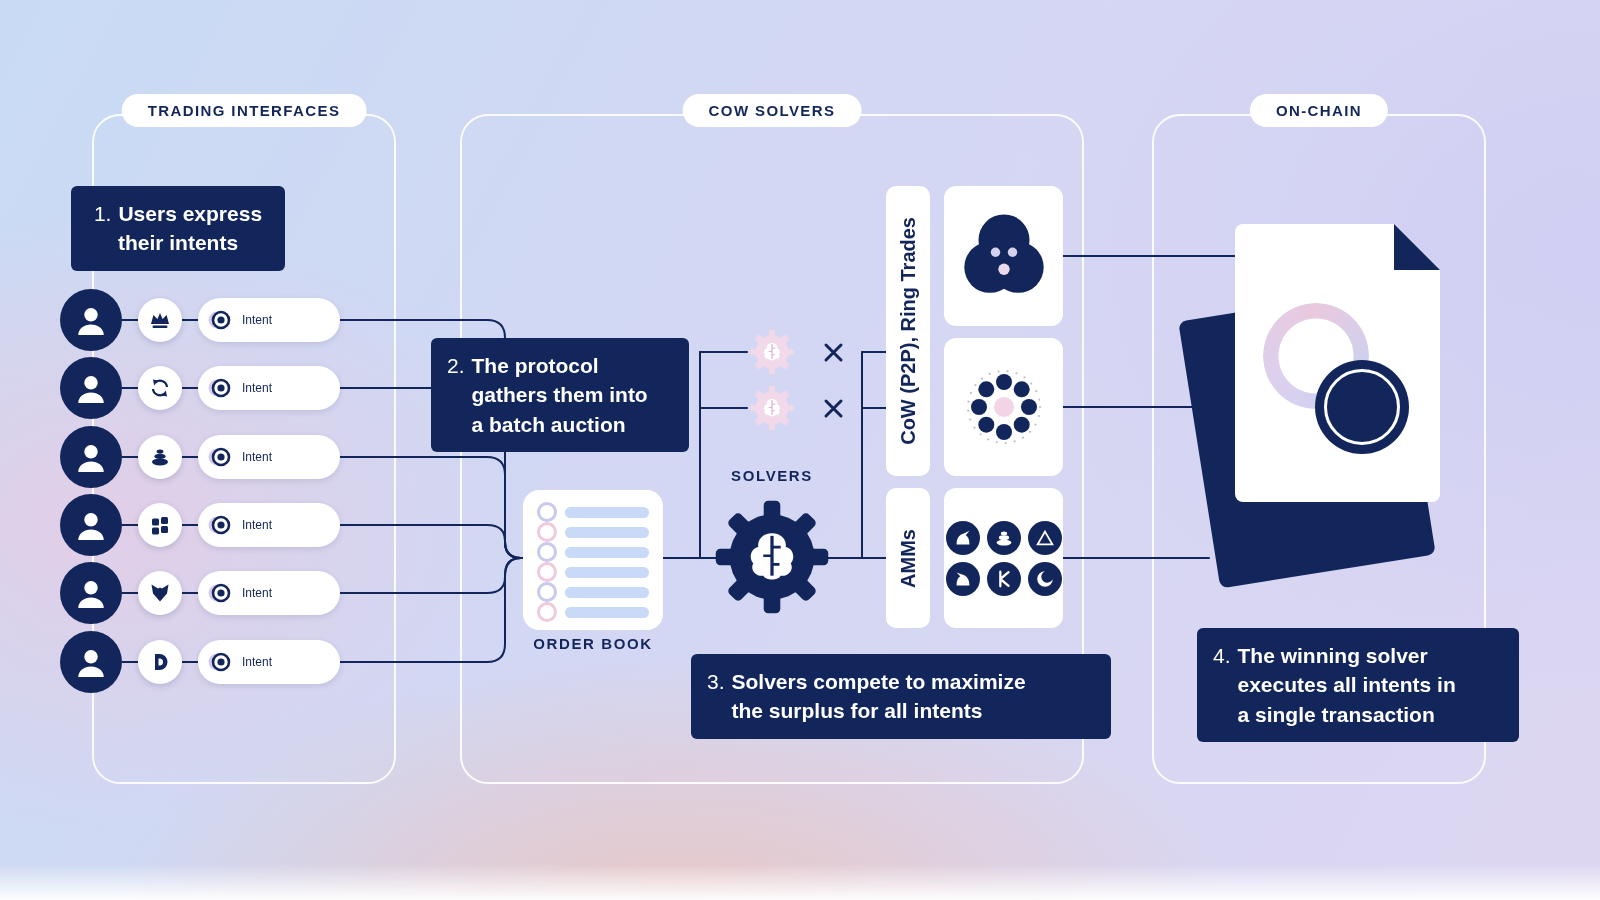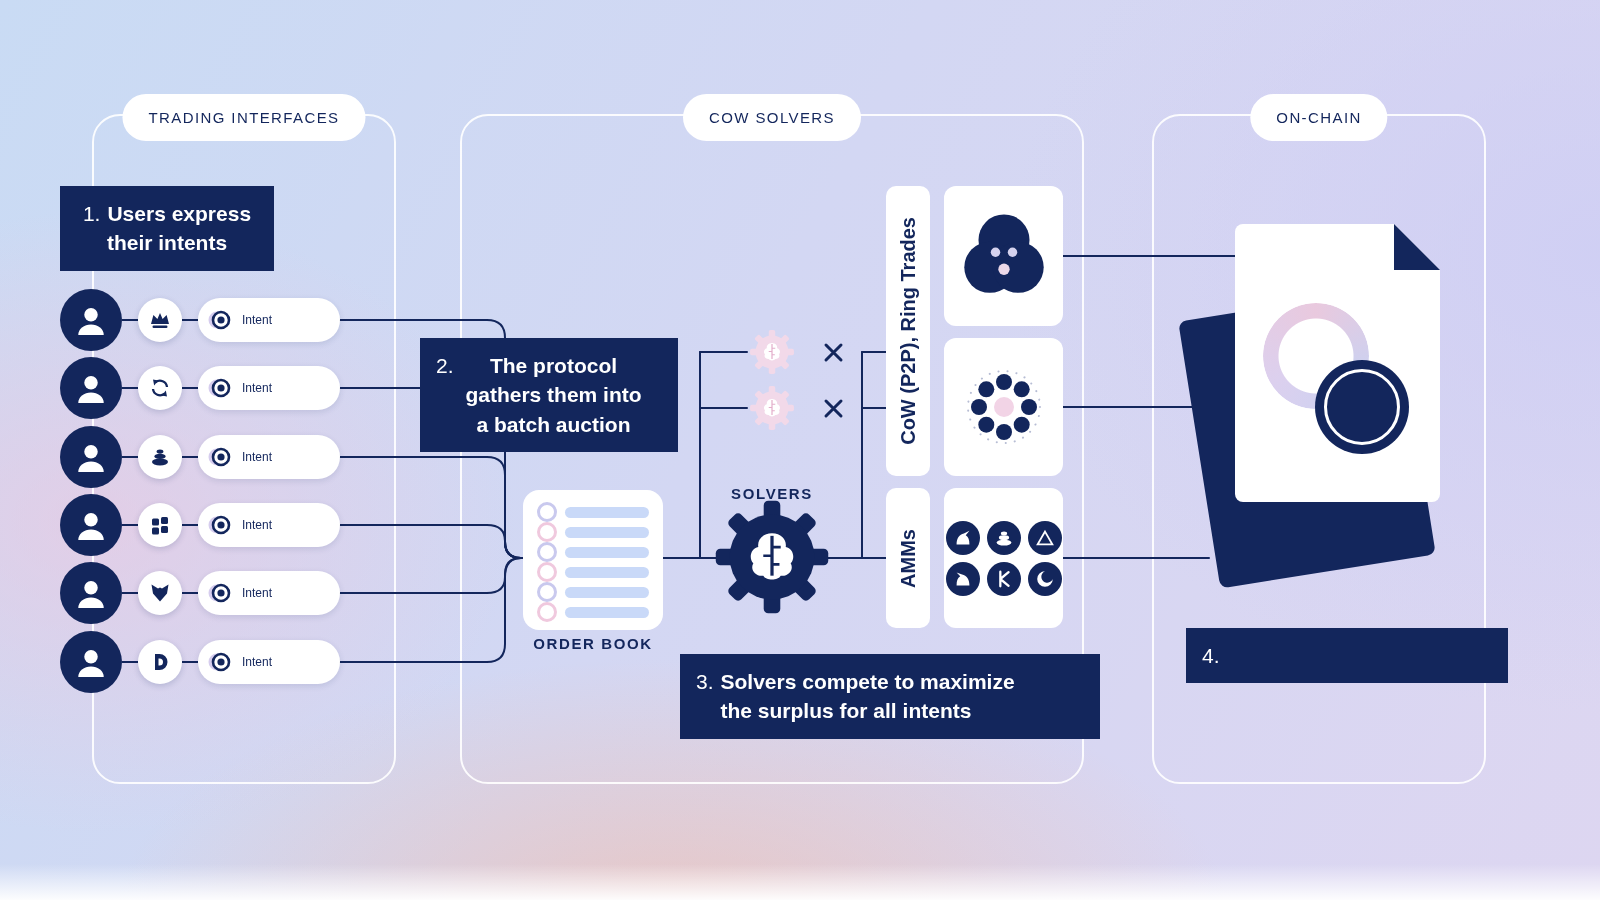--- a/index.html
+++ b/index.html
@@ -8,24 +8,24 @@
     font-family:"Liberation Sans",sans-serif;
     background:
       linear-gradient(to top, rgba(255,255,255,.95), rgba(255,255,255,0) 4%),
       radial-gradient(900px 420px at 42% 102%, rgba(247,186,160,.55), transparent 62%),
       radial-gradient(700px 520px at 6% 58%, rgba(240,198,222,.6), transparent 60%),
       radial-gradient(820px 640px at 100% 28%, rgba(206,206,244,.85), transparent 72%),
       linear-gradient(118deg, #c9dbf4 0%, #d3d7f3 45%, #ddd6f1 100%);
   }
   .section-box{position:absolute;border:2px solid rgba(255,255,255,.9);border-radius:28px;}
   .section-pill{position:absolute;top:-22px;left:50%;transform:translateX(-50%);
-    background:#fff;color:#13265c;font-weight:400;font-size:15px;letter-spacing:1.4px;
-    padding:15px 26px;border-radius:24px;white-space:nowrap;}
-  .badge{position:absolute;background:#13265c;color:#fff;border-radius:0;
-    font-size:21px;line-height:1.4;padding:13px 16px;box-sizing:border-box;}
+    background:#fff;color:#13265c;font-weight:700;font-size:15px;letter-spacing:1.4px;
+    padding:8px 26px;border-radius:24px;white-space:nowrap;}
+  .badge{position:absolute;background:#13265c;color:#fff;border-radius:6px;
+    font-size:21px;line-height:1.4;padding:13px 16px;box-sizing:border-box;margin-left:11px;}
   .badge .num{font-weight:400;margin-right:7px;}
   .badge .txt{font-weight:700;}
   .badge.flexb{display:flex;align-items:flex-start;}
   .badge.centerb{text-align:center;}
   .row{position:absolute;display:flex;align-items:center;height:62px;}
   .avatar{width:62px;height:62px;border-radius:50%;background:#13265c;display:flex;
     align-items:center;justify-content:center;overflow:hidden;flex:0 0 auto;}
   .rline{width:16px;height:2px;background:#13265c;flex:0 0 auto;}
   .logo{width:44px;height:44px;border-radius:50%;background:#fff;display:flex;
     align-items:center;justify-content:center;box-shadow:0 2px 6px rgba(19,38,92,.18);flex:0 0 auto;}
@@ -261,21 +261,21 @@
           <circle cx="10" cy="13" r="8.5" fill="#d6cdee"></circle>
           <circle cx="14" cy="13" r="8" fill="#fff" stroke="#13265c" stroke-width="2.6"></circle>
           <circle cx="14" cy="13" r="3.6" fill="#13265c"></circle>
         </svg>
       <span class="itxt">Intent</span>
     </div>
   </div>
 
   <div class="badge flexb" style="left:420px;top:338px;width:258px;">
     <span class="num">2.</span>
-    <span class="txt" style="max-width:186px;text-align:center;">The protocol gathers them into a batch auction</span>
+    <span class="txt" style="max-width:186px;">The protocol gathers them into a batch auction</span>
   </div>
 
   <div class="obcard">
     <div class="ob-row">
         <span class="ob-ring"></span>
         <span class="ob-bar"></span>
       </div>
     <div class="ob-row">
         <span class="ob-ring pink"></span>
         <span class="ob-bar"></span>
@@ -333,21 +333,21 @@
         <circle r="46"></circle>
       </g>
       <g transform="scale(1.3)">
         <path d="M0,-19 C-8,-19 -12,-13 -11,-8 C-17,-7 -19,1 -15,5 C-18,10 -13,16 -7,15 C-5,19 5,19 7,15 C13,16 18,10 15,5 C19,1 17,-7 11,-8 C12,-13 8,-19 0,-19 Z" fill="#fff"></path>
         <path d="M0,-17 V15" stroke="#e3aecb" stroke-width="2.6" fill="none"></path>
         <path d="M0,-8 H7 M0,-1 H-7 M0,6 H6" stroke="#e3aecb" stroke-width="2.2" fill="none"></path>
       </g>
     </svg>
   </div>
 
-  <div class="caption" style="left:692px;top:485px;width:160px;">SOLVERS</div>
+  <div class="caption" style="left:692px;top:467px;width:160px;">SOLVERS</div>
 
   <div class="abs" style="left:713px;top:498px;">
     <svg width="118" height="118" viewBox="-64 -64 128 128">
       <g fill="#13265c">
         <rect x="-9" y="-61" width="18" height="24" rx="5"></rect>
           <rect x="-9" y="-61" width="18" height="24" rx="5" transform="rotate(45)"></rect>
           <rect x="-9" y="-61" width="18" height="24" rx="5" transform="rotate(90)"></rect>
           <rect x="-9" y="-61" width="18" height="24" rx="5" transform="rotate(135)"></rect>
           <rect x="-9" y="-61" width="18" height="24" rx="5" transform="rotate(180)"></rect>
           <rect x="-9" y="-61" width="18" height="24" rx="5" transform="rotate(225)"></rect>
@@ -441,15 +441,16 @@
   <div class="doc-dark"></div>
   <div class="doc-white"></div>
   <div class="doc-fold"></div>
   <div class="doc-ring"></div>
   <div class="doc-circle">
       <div class="inner"></div>
     </div>
 
   <div class="badge flexb" style="left:1186px;top:628px;width:322px;">
     <span class="num">4.</span>
+    <span class="txt" style="max-width:230px;">The winning solver executes all intents in a single transaction</span>
   </div>
 
 </div>
 
 </body></html>

